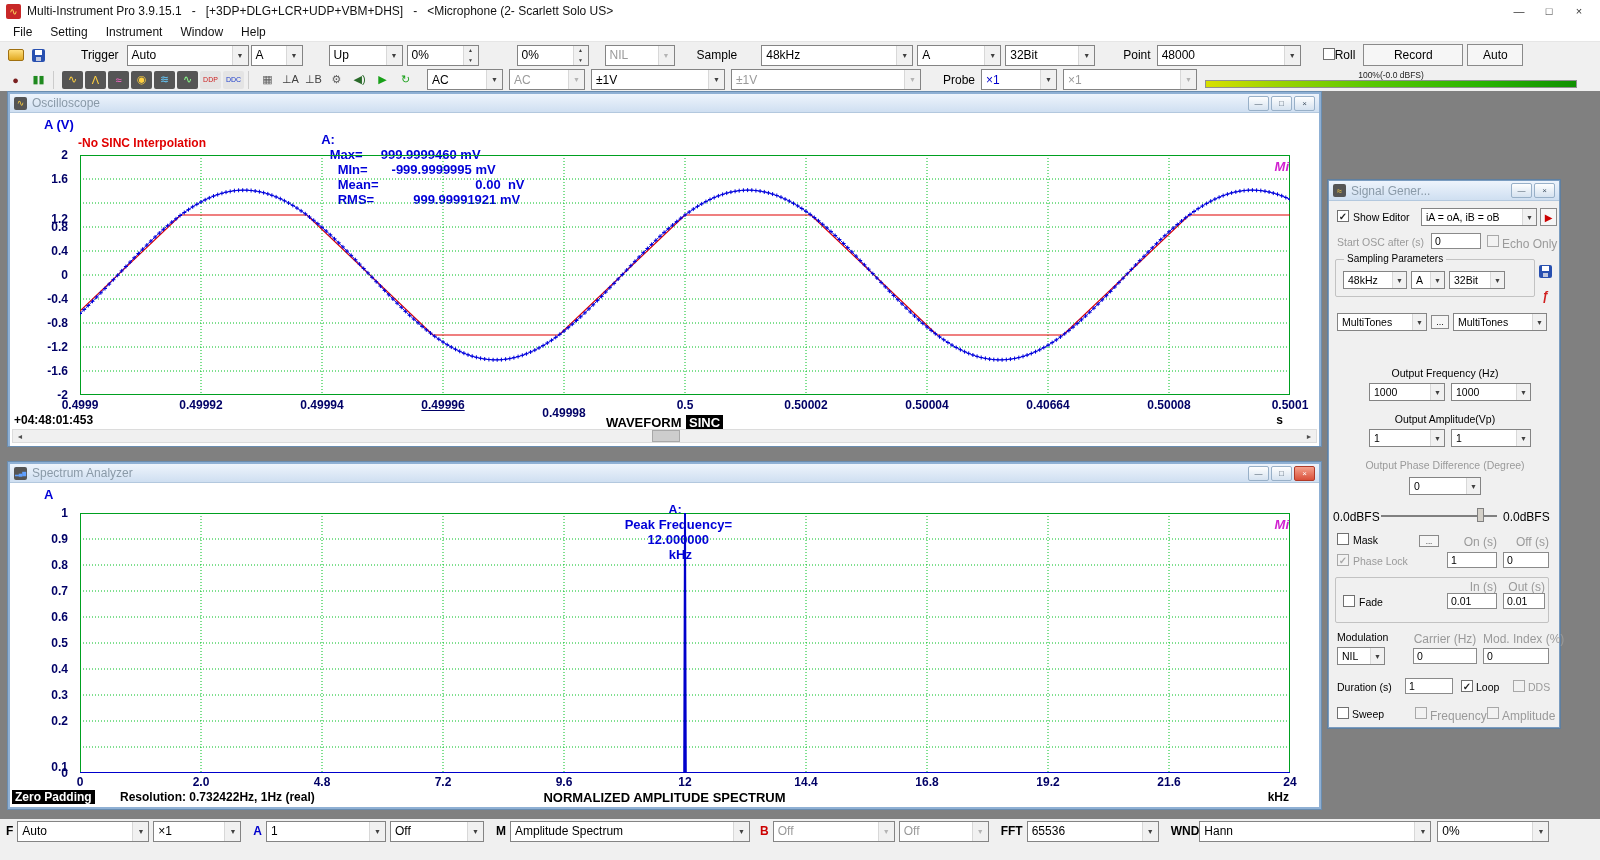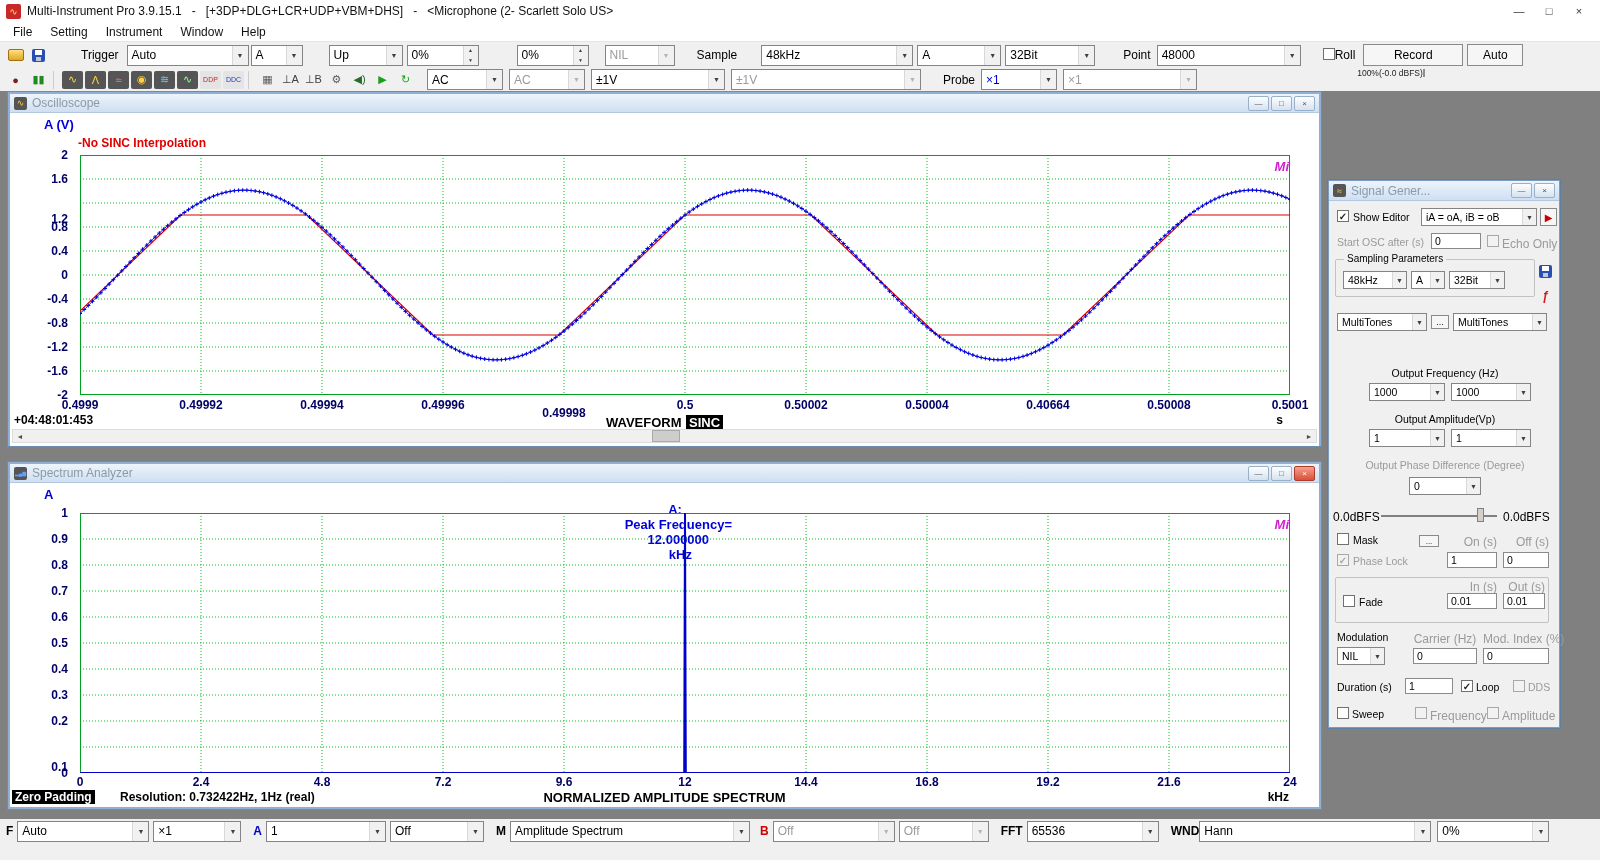--- a/index.html
+++ b/index.html
@@ -29,21 +29,21 @@
 .btn{display:inline-flex;align-items:center;justify-content:center;height:22px;background:#f6f6f6;border:1px solid #8a8a8a;font-size:12px;flex:none}
 .cbx{width:12px;height:12px;border:1px solid #707070;background:#fff;display:inline-flex;align-items:center;justify-content:center;font-size:10px;font-weight:bold;color:#222;flex:none}
 .cbx.chk::before{content:"✓"}
 .cbx.dis{border-color:#a8a8a8;color:#a8a8a8;background:#f2f2f2}
 .tico{width:21px;height:18px;display:inline-flex;align-items:center;justify-content:center;font-size:11px;margin:0 1px;border-radius:2px;flex:none}
 .tsep{width:5px;height:18px;border-left:1px solid #cccccc;margin:0 3px;flex:none}
 .icofolder{width:16px;height:12px;background:linear-gradient(#ffe080,#e0a820);border:1px solid #a07010;border-radius:2px;margin:0 4px;flex:none}
 .icofloppy{width:13px;height:13px;background:#2850b0;border-radius:2px;position:relative;margin:0 4px;flex:none}
 .icofloppy::before{content:"";position:absolute;left:3px;top:1px;right:3px;height:5px;background:#fff}
 .icofloppy::after{content:"";position:absolute;left:4px;bottom:1px;width:5px;height:4px;background:#c0c8e0}
-.meter{width:372px;height:21px;margin-left:8px;display:flex;flex-direction:row;justify-content:center;flex:none}
+.meter{width:372px;height:21px;margin-left:8px;display:flex;flex-direction:column;justify-content:center;flex:none}
 .mtext{font-size:8.5px;line-height:9px;color:#222;text-align:center}
 .mbar{height:8px;border:1px solid #909090;background:linear-gradient(90deg,#d8e000 0,#a0d400 18%,#58c800 45%,#28b400 75%,#0f9000 100%)}
 .win{position:absolute;background:#fff;border:2px solid #8fb0d4;box-shadow:0 0 0 1px #6a8db0;z-index:10}
 .wtitle{height:19px;background:linear-gradient(#eef4fc,#cfdff1);display:flex;align-items:center;padding:0 4px;gap:5px;border-bottom:1px solid #b3c8de}
 .wname{font-size:12px;color:#8a9aa8}
 .wico{width:13px;height:13px;font-size:9px;display:flex;align-items:center;justify-content:center;border-radius:2px;flex:none}
 .wbt{width:21px;height:15px;margin-left:2px;border:1px solid #98b0c8;border-radius:2px;background:linear-gradient(#fefefe,#d5e2f0);display:flex;align-items:center;justify-content:center;font-size:8px;color:#456}
 .wbt.redc{background:linear-gradient(#f5a18c,#d9503a);border-color:#b03a28;color:#fff}
 .wbody{position:relative;background:#fff;overflow:hidden}
 .bluehdr{font-size:13px;font-weight:bold;color:#0000d8;white-space:pre}
@@ -212,20 +212,27 @@
     <span class="wico" style="background:#555;color:#ffd040">∿</span>
     <span class="wname">Oscilloscope</span>
     <span style="margin-left:auto;display:flex">
       <span class="wbt g-min">—</span>
       <span class="wbt g-max">□</span>
       <span class="wbt g-cls">×</span>
     </span>
   </div>
   <div class="wbody" style="height:333px">
     <div class="bluehdr" style="position:absolute;left:34px;top:4px">A (V)</div>
+    <div class="bluehdr" style="position:absolute;left:290px;top:4px">
+      <span>A:</span>
+      <span style="margin-left:8px">Max=</span><span class="svv" style="width:118px">999.9999460 mV</span>
+      <span style="margin-left:16px">MIn=</span><span class="svv" style="width:128px">-999.9999995 mV</span>
+      <span style="margin-left:16px">Mean=</span><span class="svv" style="width:146px">0.00  nV</span>
+      <span style="margin-left:16px">RMS=</span><span class="svv" style="width:146px">999.99991921 mV</span>
+    </div>
     <div class="redann" style="position:absolute;left:68px;top:23px">-No SINC Interpolation</div>
     <div id="osc-ylab" style="position:absolute;left:2px;top:42px;width:62px;height:240px">
         <span class="ticklbl" style="right: 6px; top: -7px;">2</span>
         <span class="ticklbl" style="right: 6px; top: 17px;">1.6</span>
         <span class="ticklbl" style="right: 6px; top: 41px; margin-top: 16px;">1.2</span>
         <span class="ticklbl" style="right: 6px; top: 65px;">0.8</span>
         <span class="ticklbl" style="right: 6px; top: 89px;">0.4</span>
         <span class="ticklbl" style="right: 6px; top: 113px;">0</span>
         <span class="ticklbl" style="right: 6px; top: 137px;">-0.4</span>
         <span class="ticklbl" style="right: 6px; top: 161px;">-0.8</span>
@@ -260,21 +267,21 @@
         </defs>
         <polyline points="-25.2,180.0 100.8,60.0 226.9,60.0 352.9,180.0 479.0,180.0 605.0,60.0 731.0,60.0 857.1,180.0 983.1,180.0 1109.2,60.0 1235.2,60.0" fill="none" stroke="#e00000" stroke-width="1.2" clip-path="url(#oclip)"></polyline>
         <polyline points="0.0,158.5 2.0,156.6 4.0,154.7 6.0,152.7 8.1,150.7 10.1,148.7 12.1,146.7 14.1,144.7 16.1,142.7 18.1,140.6 20.2,138.5 22.2,136.4 24.2,134.3 26.2,132.2 28.2,130.1 30.2,128.0 32.3,125.9 34.3,123.7 36.3,121.6 38.3,119.5 40.3,117.3 42.3,115.2 44.4,113.1 46.4,111.0 48.4,108.8 50.4,106.7 52.4,104.6 54.4,102.5 56.5,100.5 58.5,98.4 60.5,96.3 62.5,94.3 64.5,92.3 66.5,90.3 68.6,88.3 70.6,86.3 72.6,84.4 74.6,82.4 76.6,80.5 78.6,78.7 80.7,76.8 82.7,75.0 84.7,73.2 86.7,71.4 88.7,69.7 90.7,68.0 92.8,66.3 94.8,64.7 96.8,63.1 98.8,61.5 100.8,60.0 102.8,58.5 104.9,57.1 106.9,55.7 108.9,54.3 110.9,53.0 112.9,51.7 114.9,50.4 117.0,49.2 119.0,48.1 121.0,47.0 123.0,45.9 125.0,44.9 127.0,43.9 129.1,43.0 131.1,42.1 133.1,41.3 135.1,40.5 137.1,39.8 139.1,39.1 141.2,38.5 143.2,37.9 145.2,37.4 147.2,37.0 149.2,36.6 151.3,36.2 153.3,35.9 155.3,35.6 157.3,35.4 159.3,35.3 161.3,35.2 163.4,35.1 165.4,35.2 167.4,35.2 169.4,35.4 171.4,35.5 173.4,35.8 175.5,36.0 177.5,36.4 179.5,36.8 181.5,37.2 183.5,37.7 185.5,38.2 187.6,38.8 189.6,39.5 191.6,40.2 193.6,40.9 195.6,41.7 197.6,42.6 199.7,43.5 201.7,44.4 203.7,45.4 205.7,46.4 207.7,47.5 209.7,48.6 211.8,49.8 213.8,51.0 215.8,52.3 217.8,53.6 219.8,55.0 221.8,56.3 223.9,57.8 225.9,59.2 227.9,60.8 229.9,62.3 231.9,63.9 233.9,65.5 236.0,67.2 238.0,68.8 240.0,70.6 242.0,72.3 244.0,74.1 246.0,75.9 248.1,77.7 250.1,79.6 252.1,81.5 254.1,83.4 256.1,85.3 258.1,87.3 260.2,89.3 262.2,91.3 264.2,93.3 266.2,95.3 268.2,97.3 270.2,99.4 272.3,101.5 274.3,103.6 276.3,105.7 278.3,107.8 280.3,109.9 282.3,112.0 284.4,114.1 286.4,116.3 288.4,118.4 290.4,120.5 292.4,122.7 294.4,124.8 296.5,126.9 298.5,129.0 300.5,131.2 302.5,133.3 304.5,135.4 306.5,137.5 308.5,139.5 310.6,141.6 312.6,143.7 314.6,145.7 316.6,147.7 318.6,149.7 320.6,151.7 322.7,153.7 324.7,155.6 326.7,157.6 328.7,159.5 330.7,161.3 332.7,163.2 334.8,165.0 336.8,166.8 338.8,168.6 340.8,170.3 342.8,172.0 344.8,173.7 346.9,175.3 348.9,176.9 350.9,178.5 352.9,180.0 354.9,181.5 356.9,182.9 359.0,184.3 361.0,185.7 363.0,187.0 365.0,188.3 367.0,189.6 369.0,190.8 371.1,191.9 373.1,193.0 375.1,194.1 377.1,195.1 379.1,196.1 381.1,197.0 383.2,197.9 385.2,198.7 387.2,199.5 389.2,200.2 391.2,200.9 393.2,201.5 395.3,202.1 397.3,202.6 399.3,203.0 401.3,203.4 403.3,203.8 405.3,204.1 407.4,204.4 409.4,204.6 411.4,204.7 413.4,204.8 415.4,204.9 417.4,204.8 419.5,204.8 421.5,204.6 423.5,204.5 425.5,204.2 427.5,204.0 429.5,203.6 431.6,203.2 433.6,202.8 435.6,202.3 437.6,201.8 439.6,201.2 441.6,200.5 443.7,199.8 445.7,199.1 447.7,198.3 449.7,197.4 451.7,196.5 453.8,195.6 455.8,194.6 457.8,193.6 459.8,192.5 461.8,191.4 463.8,190.2 465.9,189.0 467.9,187.7 469.9,186.4 471.9,185.0 473.9,183.7 475.9,182.2 478.0,180.8 480.0,179.2 482.0,177.7 484.0,176.1 486.0,174.5 488.0,172.8 490.1,171.2 492.1,169.4 494.1,167.7 496.1,165.9 498.1,164.1 500.1,162.3 502.2,160.4 504.2,158.5 506.2,156.6 508.2,154.7 510.2,152.7 512.2,150.7 514.3,148.7 516.3,146.7 518.3,144.7 520.3,142.7 522.3,140.6 524.3,138.5 526.4,136.4 528.4,134.3 530.4,132.2 532.4,130.1 534.4,128.0 536.4,125.9 538.5,123.7 540.5,121.6 542.5,119.5 544.5,117.3 546.5,115.2 548.5,113.1 550.6,111.0 552.6,108.8 554.6,106.7 556.6,104.6 558.6,102.5 560.6,100.5 562.7,98.4 564.7,96.3 566.7,94.3 568.7,92.3 570.7,90.3 572.7,88.3 574.8,86.3 576.8,84.4 578.8,82.4 580.8,80.5 582.8,78.7 584.8,76.8 586.9,75.0 588.9,73.2 590.9,71.4 592.9,69.7 594.9,68.0 596.9,66.3 599.0,64.7 601.0,63.1 603.0,61.5 605.0,60.0 607.0,58.5 609.0,57.1 611.1,55.7 613.1,54.3 615.1,53.0 617.1,51.7 619.1,50.4 621.1,49.2 623.1,48.1 625.2,47.0 627.2,45.9 629.2,44.9 631.2,43.9 633.2,43.0 635.3,42.1 637.3,41.3 639.3,40.5 641.3,39.8 643.3,39.1 645.3,38.5 647.3,37.9 649.4,37.4 651.4,37.0 653.4,36.6 655.4,36.2 657.4,35.9 659.5,35.6 661.5,35.4 663.5,35.3 665.5,35.2 667.5,35.1 669.5,35.2 671.5,35.2 673.6,35.4 675.6,35.5 677.6,35.8 679.6,36.0 681.6,36.4 683.7,36.8 685.7,37.2 687.7,37.7 689.7,38.2 691.7,38.8 693.7,39.5 695.7,40.2 697.8,40.9 699.8,41.7 701.8,42.6 703.8,43.5 705.8,44.4 707.9,45.4 709.9,46.4 711.9,47.5 713.9,48.6 715.9,49.8 717.9,51.0 719.9,52.3 722.0,53.6 724.0,55.0 726.0,56.3 728.0,57.8 730.0,59.2 732.1,60.8 734.1,62.3 736.1,63.9 738.1,65.5 740.1,67.2 742.1,68.8 744.1,70.6 746.2,72.3 748.2,74.1 750.2,75.9 752.2,77.7 754.2,79.6 756.2,81.5 758.3,83.4 760.3,85.3 762.3,87.3 764.3,89.3 766.3,91.3 768.4,93.3 770.4,95.3 772.4,97.3 774.4,99.4 776.4,101.5 778.4,103.6 780.4,105.7 782.5,107.8 784.5,109.9 786.5,112.0 788.5,114.1 790.5,116.3 792.6,118.4 794.6,120.5 796.6,122.7 798.6,124.8 800.6,126.9 802.6,129.0 804.6,131.2 806.7,133.3 808.7,135.4 810.7,137.5 812.7,139.5 814.7,141.6 816.8,143.7 818.8,145.7 820.8,147.7 822.8,149.7 824.8,151.7 826.8,153.7 828.8,155.6 830.9,157.6 832.9,159.5 834.9,161.3 836.9,163.2 838.9,165.0 841.0,166.8 843.0,168.6 845.0,170.3 847.0,172.0 849.0,173.7 851.0,175.3 853.0,176.9 855.1,178.5 857.1,180.0 859.1,181.5 861.1,182.9 863.1,184.3 865.2,185.7 867.2,187.0 869.2,188.3 871.2,189.6 873.2,190.8 875.2,191.9 877.2,193.0 879.3,194.1 881.3,195.1 883.3,196.1 885.3,197.0 887.3,197.9 889.4,198.7 891.4,199.5 893.4,200.2 895.4,200.9 897.4,201.5 899.4,202.1 901.4,202.6 903.5,203.0 905.5,203.4 907.5,203.8 909.5,204.1 911.5,204.4 913.6,204.6 915.6,204.7 917.6,204.8 919.6,204.9 921.6,204.8 923.6,204.8 925.6,204.6 927.7,204.5 929.7,204.2 931.7,204.0 933.7,203.6 935.7,203.2 937.8,202.8 939.8,202.3 941.8,201.8 943.8,201.2 945.8,200.5 947.8,199.8 949.8,199.1 951.9,198.3 953.9,197.4 955.9,196.5 957.9,195.6 959.9,194.6 962.0,193.6 964.0,192.5 966.0,191.4 968.0,190.2 970.0,189.0 972.0,187.7 974.0,186.4 976.1,185.0 978.1,183.7 980.1,182.2 982.1,180.8 984.1,179.2 986.2,177.7 988.2,176.1 990.2,174.5 992.2,172.8 994.2,171.2 996.2,169.4 998.2,167.7 1000.3,165.9 1002.3,164.1 1004.3,162.3 1006.3,160.4 1008.3,158.5 1010.4,156.6 1012.4,154.7 1014.4,152.7 1016.4,150.7 1018.4,148.7 1020.4,146.7 1022.4,144.7 1024.5,142.7 1026.5,140.6 1028.5,138.5 1030.5,136.4 1032.5,134.3 1034.6,132.2 1036.6,130.1 1038.6,128.0 1040.6,125.9 1042.6,123.7 1044.6,121.6 1046.6,119.5 1048.7,117.3 1050.7,115.2 1052.7,113.1 1054.7,111.0 1056.7,108.8 1058.8,106.7 1060.8,104.6 1062.8,102.5 1064.8,100.5 1066.8,98.4 1068.8,96.3 1070.9,94.3 1072.9,92.3 1074.9,90.3 1076.9,88.3 1078.9,86.3 1080.9,84.4 1082.9,82.4 1085.0,80.5 1087.0,78.7 1089.0,76.8 1091.0,75.0 1093.0,73.2 1095.1,71.4 1097.1,69.7 1099.1,68.0 1101.1,66.3 1103.1,64.7 1105.1,63.1 1107.1,61.5 1109.2,60.0 1111.2,58.5 1113.2,57.1 1115.2,55.7 1117.2,54.3 1119.3,53.0 1121.3,51.7 1123.3,50.4 1125.3,49.2 1127.3,48.1 1129.3,47.0 1131.3,45.9 1133.4,44.9 1135.4,43.9 1137.4,43.0 1139.4,42.1 1141.4,41.3 1143.5,40.5 1145.5,39.8 1147.5,39.1 1149.5,38.5 1151.5,37.9 1153.5,37.4 1155.5,37.0 1157.6,36.6 1159.6,36.2 1161.6,35.9 1163.6,35.6 1165.6,35.4 1167.7,35.3 1169.7,35.2 1171.7,35.1 1173.7,35.2 1175.7,35.2 1177.7,35.4 1179.7,35.5 1181.8,35.8 1183.8,36.0 1185.8,36.4 1187.8,36.8 1189.8,37.2 1191.9,37.7 1193.9,38.2 1195.9,38.8 1197.9,39.5 1199.9,40.2 1201.9,40.9 1203.9,41.7 1206.0,42.6 1208.0,43.5 1210.0,44.4" fill="none" stroke="#0000dd" stroke-width="1"></polyline>
         <path d="M-2.0 158.5L2.0 158.5M0.0 156.5L0.0 160.5M2.2 154.5L6.2 154.5M4.2 152.5L4.2 156.5M6.3 150.5L10.3 150.5M8.3 148.5L8.3 152.5M10.5 146.3L14.5 146.3M12.5 144.3L12.5 148.3M14.7 142.1L18.7 142.1M16.7 140.1L16.7 144.1M18.9 137.8L22.9 137.8M20.9 135.8L20.9 139.8M23.0 133.5L27.0 133.5M25.0 131.5L25.0 135.5M27.2 129.1L31.2 129.1M29.2 127.1L29.2 131.1M31.4 124.7L35.4 124.7M33.4 122.7L33.4 126.7M35.6 120.3L39.6 120.3M37.6 118.3L37.6 122.3M39.7 115.9L43.7 115.9M41.7 113.9L41.7 117.9M43.9 111.5L47.9 111.5M45.9 109.5L45.9 113.5M48.1 107.1L52.1 107.1M50.1 105.1L50.1 109.1M52.2 102.8L56.2 102.8M54.2 100.8L54.2 104.8M56.4 98.5L60.4 98.5M58.4 96.5L58.4 100.5M60.6 94.2L64.6 94.2M62.6 92.2L62.6 96.2M64.8 90.1L68.8 90.1M66.8 88.1L66.8 92.1M68.9 86.0L72.9 86.0M70.9 84.0L70.9 88.0M73.1 82.0L77.1 82.0M75.1 80.0L75.1 84.0M77.3 78.1L81.3 78.1M79.3 76.1L79.3 80.1M81.4 74.3L85.4 74.3M83.4 72.3L83.4 76.3M85.6 70.7L89.6 70.7M87.6 68.7L87.6 72.7M89.8 67.1L93.8 67.1M91.8 65.1L91.8 69.1M94.0 63.8L98.0 63.8M96.0 61.8L96.0 65.8M98.1 60.5L102.1 60.5M100.1 58.5L100.1 62.5M102.3 57.5L106.3 57.5M104.3 55.5L104.3 59.5M106.5 54.6L110.5 54.6M108.5 52.6L108.5 56.6M110.7 51.8L114.7 51.8M112.7 49.8L112.7 53.8M114.8 49.3L118.8 49.3M116.8 47.3L116.8 51.3M119.0 47.0L123.0 47.0M121.0 45.0L121.0 49.0M123.2 44.8L127.2 44.8M125.2 42.8L125.2 46.8M127.3 42.9L131.3 42.9M129.3 40.9L129.3 44.9M131.5 41.1L135.5 41.1M133.5 39.1L133.5 43.1M135.7 39.6L139.7 39.6M137.7 37.6L137.7 41.6M139.9 38.3L143.9 38.3M141.9 36.3L141.9 40.3M144.0 37.2L148.0 37.2M146.0 35.2L146.0 39.2M148.2 36.4L152.2 36.4M150.2 34.4L150.2 38.4M152.4 35.7L156.4 35.7M154.4 33.7L154.4 37.7M156.6 35.3L160.6 35.3M158.6 33.3L158.6 37.3M160.7 35.2L164.7 35.2M162.7 33.2L162.7 37.2M164.9 35.2L168.9 35.2M166.9 33.2L166.9 37.2M169.1 35.5L173.1 35.5M171.1 33.5L171.1 37.5M173.2 36.0L177.2 36.0M175.2 34.0L175.2 38.0M177.4 36.7L181.4 36.7M179.4 34.7L179.4 38.7M181.6 37.7L185.6 37.7M183.6 35.7L183.6 39.7M185.8 38.9L189.8 38.9M187.8 36.9L187.8 40.9M189.9 40.3L193.9 40.3M191.9 38.3L191.9 42.3M194.1 41.9L198.1 41.9M196.1 39.9L196.1 43.9M198.3 43.7L202.3 43.7M200.3 41.7L200.3 45.7M202.4 45.8L206.4 45.8M204.4 43.8L204.4 47.8M206.6 48.0L210.6 48.0M208.6 46.0L208.6 50.0M210.8 50.4L214.8 50.4M212.8 48.4L212.8 52.4M215.0 53.1L219.0 53.1M217.0 51.1L217.0 55.1M219.1 55.9L223.1 55.9M221.1 53.9L221.1 57.9M223.3 58.8L227.3 58.8M225.3 56.8L225.3 60.8M227.5 62.0L231.5 62.0M229.5 60.0L229.5 64.0M231.7 65.3L235.7 65.3M233.7 63.3L233.7 67.3M235.8 68.7L239.8 68.7M237.8 66.7L237.8 70.7M240.0 72.3L244.0 72.3M242.0 70.3L242.0 74.3M244.2 76.0L248.2 76.0M246.2 74.0L246.2 78.0M248.3 79.8L252.3 79.8M250.3 77.8L250.3 81.8M252.5 83.8L256.5 83.8M254.5 81.8L254.5 85.8M256.7 87.8L260.7 87.8M258.7 85.8L258.7 89.8M260.9 91.9L264.9 91.9M262.9 89.9L262.9 93.9M265.0 96.1L269.0 96.1M267.0 94.1L267.0 98.1M269.2 100.4L273.2 100.4M271.2 98.4L271.2 102.4M273.4 104.7L277.4 104.7M275.4 102.7L275.4 106.7M277.6 109.1L281.6 109.1M279.6 107.1L279.6 111.1M281.7 113.5L285.7 113.5M283.7 111.5L283.7 115.5M285.9 117.9L289.9 117.9M287.9 115.9L287.9 119.9M290.1 122.3L294.1 122.3M292.1 120.3L292.1 124.3M294.2 126.7L298.2 126.7M296.2 124.7L296.2 128.7M298.4 131.1L302.4 131.1M300.4 129.1L300.4 133.1M302.6 135.4L306.6 135.4M304.6 133.4L304.6 137.4M306.8 139.8L310.8 139.8M308.8 137.8L308.8 141.8M310.9 144.0L314.9 144.0M312.9 142.0L312.9 146.0M315.1 148.2L319.1 148.2M317.1 146.2L317.1 150.2M319.3 152.3L323.3 152.3M321.3 150.3L321.3 154.3M323.4 156.4L327.4 156.4M325.4 154.4L325.4 158.4M327.6 160.3L331.6 160.3M329.6 158.3L329.6 162.3M331.8 164.1L335.8 164.1M333.8 162.1L333.8 166.1M336.0 167.8L340.0 167.8M338.0 165.8L338.0 169.8M340.1 171.4L344.1 171.4M342.1 169.4L342.1 173.4M344.3 174.9L348.3 174.9M346.3 172.9L346.3 176.9M348.5 178.1L352.5 178.1M350.5 176.1L350.5 180.1M352.7 181.3L356.7 181.3M354.7 179.3L354.7 183.3M356.8 184.2L360.8 184.2M358.8 182.2L358.8 186.2M361.0 187.0L365.0 187.0M363.0 185.0L363.0 189.0M365.2 189.7L369.2 189.7M367.2 187.7L367.2 191.7M369.3 192.1L373.3 192.1M371.3 190.1L371.3 194.1M373.5 194.3L377.5 194.3M375.5 192.3L375.5 196.3M377.7 196.3L381.7 196.3M379.7 194.3L379.7 198.3M381.9 198.2L385.9 198.2M383.9 196.2L383.9 200.2M386.0 199.8L390.0 199.8M388.0 197.8L388.0 201.8M390.2 201.2L394.2 201.2M392.2 199.2L392.2 203.2M394.4 202.3L398.4 202.3M396.4 200.3L396.4 204.3M398.6 203.3L402.6 203.3M400.6 201.3L400.6 205.3M402.7 204.0L406.7 204.0M404.7 202.0L404.7 206.0M406.9 204.5L410.9 204.5M408.9 202.5L408.9 206.5M411.1 204.8L415.1 204.8M413.1 202.8L413.1 206.8M415.2 204.8L419.2 204.8M417.2 202.8L417.2 206.8M419.4 204.7L423.4 204.7M421.4 202.7L421.4 206.7M423.6 204.2L427.6 204.2M425.6 202.2L425.6 206.2M427.8 203.6L431.8 203.6M429.8 201.6L429.8 205.6M431.9 202.7L435.9 202.7M433.9 200.7L433.9 204.7M436.1 201.6L440.1 201.6M438.1 199.6L438.1 203.6M440.3 200.3L444.3 200.3M442.3 198.3L442.3 202.3M444.4 198.8L448.4 198.8M446.4 196.8L446.4 200.8M448.6 197.0L452.6 197.0M450.6 195.0L450.6 199.0M452.8 195.1L456.8 195.1M454.8 193.1L454.8 197.1M457.0 192.9L461.0 192.9M459.0 190.9L459.0 194.9M461.1 190.6L465.1 190.6M463.1 188.6L463.1 192.6M465.3 188.0L469.3 188.0M467.3 186.0L467.3 190.0M469.5 185.3L473.5 185.3M471.5 183.3L471.5 187.3M473.7 182.4L477.7 182.4M475.7 180.4L475.7 184.4M477.8 179.3L481.8 179.3M479.8 177.3L479.8 181.3M482.0 176.1L486.0 176.1M484.0 174.1L484.0 178.1M486.2 172.7L490.2 172.7M488.2 170.7L488.2 174.7M490.3 169.2L494.3 169.2M492.3 167.2L492.3 171.2M494.5 165.5L498.5 165.5M496.5 163.5L496.5 167.5M498.7 161.8L502.7 161.8M500.7 159.8L500.7 163.8M502.9 157.9L506.9 157.9M504.9 155.9L504.9 159.9M507.0 153.9L511.0 153.9M509.0 151.9L509.0 155.9M511.2 149.8L515.2 149.8M513.2 147.8L513.2 151.8M515.4 145.6L519.4 145.6M517.4 143.6L517.4 147.6M519.6 141.4L523.6 141.4M521.6 139.4L521.6 143.4M523.7 137.1L527.7 137.1M525.7 135.1L525.7 139.1M527.9 132.7L531.9 132.7M529.9 130.7L529.9 134.7M532.1 128.4L536.1 128.4M534.1 126.4L534.1 130.4M536.2 124.0L540.2 124.0M538.2 122.0L538.2 126.0M540.4 119.5L544.4 119.5M542.4 117.5L542.4 121.5M544.6 115.1L548.6 115.1M546.6 113.1L546.6 117.1M548.8 110.7L552.8 110.7M550.8 108.7L550.8 112.7M552.9 106.4L556.9 106.4M554.9 104.4L554.9 108.4M557.1 102.0L561.1 102.0M559.1 100.0L559.1 104.0M561.3 97.7L565.3 97.7M563.3 95.7L563.3 99.7M565.4 93.5L569.4 93.5M567.4 91.5L567.4 95.5M569.6 89.4L573.6 89.4M571.6 87.4L571.6 91.4M573.8 85.3L577.8 85.3M575.8 83.3L575.8 87.3M578.0 81.3L582.0 81.3M580.0 79.3L580.0 83.3M582.1 77.4L586.1 77.4M584.1 75.4L584.1 79.4M586.3 73.7L590.3 73.7M588.3 71.7L588.3 75.7M590.5 70.1L594.5 70.1M592.5 68.1L592.5 72.1M594.7 66.6L598.7 66.6M596.7 64.6L596.7 68.6M598.8 63.2L602.8 63.2M600.8 61.2L600.8 65.2M603.0 60.0L607.0 60.0M605.0 58.0L605.0 62.0M607.2 57.0L611.2 57.0M609.2 55.0L609.2 59.0M611.3 54.1L615.3 54.1M613.3 52.1L613.3 56.1M615.5 51.4L619.5 51.4M617.5 49.4L617.5 53.4M619.7 48.9L623.7 48.9M621.7 46.9L621.7 50.9M623.9 46.6L627.9 46.6M625.9 44.6L625.9 48.6M628.0 44.5L632.0 44.5M630.0 42.5L630.0 46.5M632.2 42.6L636.2 42.6M634.2 40.6L634.2 44.6M636.4 40.9L640.4 40.9M638.4 38.9L638.4 42.9M640.6 39.4L644.6 39.4M642.6 37.4L642.6 41.4M644.7 38.1L648.7 38.1M646.7 36.1L646.7 40.1M648.9 37.1L652.9 37.1M650.9 35.1L650.9 39.1M653.1 36.3L657.1 36.3M655.1 34.3L655.1 38.3M657.2 35.7L661.2 35.7M659.2 33.7L659.2 37.7M661.4 35.3L665.4 35.3M663.4 33.3L663.4 37.3M665.6 35.1L669.6 35.1M667.6 33.1L667.6 37.1M669.8 35.2L673.8 35.2M671.8 33.2L671.8 37.2M673.9 35.6L677.9 35.6M675.9 33.6L675.9 37.6M678.1 36.1L682.1 36.1M680.1 34.1L680.1 38.1M682.3 36.9L686.3 36.9M684.3 34.9L684.3 38.9M686.4 37.9L690.4 37.9M688.4 35.9L688.4 39.9M690.6 39.1L694.6 39.1M692.6 37.1L692.6 41.1M694.8 40.5L698.8 40.5M696.8 38.5L696.8 42.5M699.0 42.2L703.0 42.2M701.0 40.2L701.0 44.2M703.1 44.1L707.1 44.1M705.1 42.1L705.1 46.1M707.3 46.1L711.3 46.1M709.3 44.1L709.3 48.1M711.5 48.4L715.5 48.4M713.5 46.4L713.5 50.4M715.7 50.9L719.7 50.9M717.7 48.9L717.7 52.9M719.8 53.5L723.8 53.5M721.8 51.5L721.8 55.5M724.0 56.3L728.0 56.3M726.0 54.3L726.0 58.3M728.2 59.4L732.2 59.4M730.2 57.4L730.2 61.4M732.3 62.5L736.3 62.5M734.3 60.5L734.3 64.5M736.5 65.8L740.5 65.8M738.5 63.8L738.5 67.8M740.7 69.3L744.7 69.3M742.7 67.3L742.7 71.3M744.9 72.9L748.9 72.9M746.9 70.9L746.9 74.9M749.0 76.6L753.0 76.6M751.0 74.6L751.0 78.6M753.2 80.5L757.2 80.5M755.2 78.5L755.2 82.5M757.4 84.5L761.4 84.5M759.4 82.5L759.4 86.5M761.6 88.5L765.6 88.5M763.6 86.5L763.6 90.5M765.7 92.6L769.7 92.6M767.7 90.6L767.7 94.6M769.9 96.9L773.9 96.9M771.9 94.9L771.9 98.9M774.1 101.1L778.1 101.1M776.1 99.1L776.1 103.1M778.2 105.5L782.2 105.5M780.2 103.5L780.2 107.5M782.4 109.8L786.4 109.8M784.4 107.8L784.4 111.8M786.6 114.2L790.6 114.2M788.6 112.2L788.6 116.2M790.8 118.6L794.8 118.6M792.8 116.6L792.8 120.6M794.9 123.0L798.9 123.0M796.9 121.0L796.9 125.0M799.1 127.4L803.1 127.4M801.1 125.4L801.1 129.4M803.3 131.8L807.3 131.8M805.3 129.8L805.3 133.8M807.4 136.2L811.4 136.2M809.4 134.2L809.4 138.2M811.6 140.5L815.6 140.5M813.6 138.5L813.6 142.5M815.8 144.7L819.8 144.7M817.8 142.7L817.8 146.7M820.0 148.9L824.0 148.9M822.0 146.9L822.0 150.9M824.1 153.0L828.1 153.0M826.1 151.0L826.1 155.0M828.3 157.0L832.3 157.0M830.3 155.0L830.3 159.0M832.5 161.0L836.5 161.0M834.5 159.0L834.5 163.0M836.7 164.8L840.7 164.8M838.7 162.8L838.7 166.8M840.8 168.4L844.8 168.4M842.8 166.4L842.8 170.4M845.0 172.0L849.0 172.0M847.0 170.0L847.0 174.0M849.2 175.4L853.2 175.4M851.2 173.4L851.2 177.4M853.3 178.7L857.3 178.7M855.3 176.7L855.3 180.7M857.5 181.8L861.5 181.8M859.5 179.8L859.5 183.8M861.7 184.7L865.7 184.7M863.7 182.7L863.7 186.7M865.9 187.5L869.9 187.5M867.9 185.5L867.9 189.5M870.0 190.1L874.0 190.1M872.0 188.1L872.0 192.1M874.2 192.5L878.2 192.5M876.2 190.5L876.2 194.5M878.4 194.7L882.4 194.7M880.4 192.7L880.4 196.7M882.6 196.7L886.6 196.7M884.6 194.7L884.6 198.7M886.7 198.4L890.7 198.4M888.7 196.4L888.7 200.4M890.9 200.0L894.9 200.0M892.9 198.0L892.9 202.0M895.1 201.4L899.1 201.4M897.1 199.4L897.1 203.4M899.2 202.5L903.2 202.5M901.2 200.5L901.2 204.5M903.4 203.4L907.4 203.4M905.4 201.4L905.4 205.4M907.6 204.1L911.6 204.1M909.6 202.1L909.6 206.1M911.8 204.6L915.8 204.6M913.8 202.6L913.8 206.6M915.9 204.8L919.9 204.8M917.9 202.8L917.9 206.8M920.1 204.8L924.1 204.8M922.1 202.8L922.1 206.8M924.3 204.6L928.3 204.6M926.3 202.6L926.3 206.6M928.4 204.1L932.4 204.1M930.4 202.1L930.4 206.1M932.6 203.5L936.6 203.5M934.6 201.5L934.6 205.5M936.8 202.6L940.8 202.6M938.8 200.6L938.8 204.6M941.0 201.4L945.0 201.4M943.0 199.4L943.0 203.4M945.1 200.1L949.1 200.1M947.1 198.1L947.1 202.1M949.3 198.5L953.3 198.5M951.3 196.5L951.3 200.5M953.5 196.7L957.5 196.7M955.5 194.7L955.5 198.7M957.7 194.8L961.7 194.8M959.7 192.8L959.7 196.8M961.8 192.6L965.8 192.6M963.8 190.6L963.8 194.6M966.0 190.2L970.0 190.2M968.0 188.2L968.0 192.2M970.2 187.6L974.2 187.6M972.2 185.6L972.2 189.6M974.3 184.9L978.3 184.9M976.3 182.9L976.3 186.9M978.5 181.9L982.5 181.9M980.5 179.9L980.5 183.9M982.7 178.8L986.7 178.8M984.7 176.8L984.7 180.8M986.9 175.6L990.9 175.6M988.9 173.6L988.9 177.6M991.0 172.2L995.0 172.2M993.0 170.2L993.0 174.2M995.2 168.6L999.2 168.6M997.2 166.6L997.2 170.6M999.4 164.9L1003.4 164.9M1001.4 162.9L1001.4 166.9M1003.6 161.1L1007.6 161.1M1005.6 159.1L1005.6 163.1M1007.7 157.2L1011.7 157.2M1009.7 155.2L1009.7 159.2M1011.9 153.2L1015.9 153.2M1013.9 151.2L1013.9 155.2M1016.1 149.1L1020.1 149.1M1018.1 147.1L1018.1 151.1M1020.2 144.9L1024.2 144.9M1022.2 142.9L1022.2 146.9M1024.4 140.7L1028.4 140.7M1026.4 138.7L1026.4 142.7M1028.6 136.4L1032.6 136.4M1030.6 134.4L1030.6 138.4M1032.8 132.0L1036.8 132.0M1034.8 130.0L1034.8 134.0M1036.9 127.6L1040.9 127.6M1038.9 125.6L1038.9 129.6M1041.1 123.2L1045.1 123.2M1043.1 121.2L1043.1 125.2M1045.3 118.8L1049.3 118.8M1047.3 116.8L1047.3 120.8M1049.4 114.4L1053.4 114.4M1051.4 112.4L1051.4 116.4M1053.6 110.0L1057.6 110.0M1055.6 108.0L1055.6 112.0M1057.8 105.6L1061.8 105.6M1059.8 103.6L1059.8 107.6M1062.0 101.3L1066.0 101.3M1064.0 99.3L1064.0 103.3M1066.1 97.0L1070.1 97.0M1068.1 95.0L1068.1 99.0M1070.3 92.8L1074.3 92.8M1072.3 90.8L1072.3 94.8M1074.5 88.7L1078.5 88.7M1076.5 86.7L1076.5 90.7M1078.7 84.6L1082.7 84.6M1080.7 82.6L1080.7 86.6M1082.8 80.7L1086.8 80.7M1084.8 78.7L1084.8 82.7M1087.0 76.8L1091.0 76.8M1089.0 74.8L1089.0 78.8M1091.2 73.1L1095.2 73.1M1093.2 71.1L1093.2 75.1M1095.3 69.5L1099.3 69.5M1097.3 67.5L1097.3 71.5M1099.5 66.0L1103.5 66.0M1101.5 64.0L1101.5 68.0M1103.7 62.7L1107.7 62.7M1105.7 60.7L1105.7 64.7M1107.9 59.5L1111.9 59.5M1109.9 57.5L1109.9 61.5M1112.0 56.5L1116.0 56.5M1114.0 54.5L1114.0 58.5M1116.2 53.6L1120.2 53.6M1118.2 51.6L1118.2 55.6M1120.4 51.0L1124.4 51.0M1122.4 49.0L1122.4 53.0M1124.6 48.5L1128.6 48.5M1126.6 46.5L1126.6 50.5M1128.7 46.2L1132.7 46.2M1130.7 44.2L1130.7 48.2M1132.9 44.1L1136.9 44.1M1134.9 42.1L1134.9 46.1M1137.1 42.3L1141.1 42.3M1139.1 40.3L1139.1 44.3M1141.2 40.6L1145.2 40.6M1143.2 38.6L1143.2 42.6M1145.4 39.2L1149.4 39.2M1147.4 37.2L1147.4 41.2M1149.6 37.9L1153.6 37.9M1151.6 35.9L1151.6 39.9M1153.8 36.9L1157.8 36.9M1155.8 34.9L1155.8 38.9M1157.9 36.1L1161.9 36.1M1159.9 34.1L1159.9 38.1M1162.1 35.6L1166.1 35.6M1164.1 33.6L1164.1 37.6M1166.3 35.2L1170.3 35.2M1168.3 33.2L1168.3 37.2M1170.4 35.1L1174.4 35.1M1172.4 33.1L1172.4 37.1M1174.6 35.3L1178.6 35.3M1176.6 33.3L1176.6 37.3M1178.8 35.6L1182.8 35.6M1180.8 33.6L1180.8 37.6M1183.0 36.2L1187.0 36.2M1185.0 34.2L1185.0 38.2M1187.1 37.0L1191.1 37.0M1189.1 35.0L1189.1 39.0M1191.3 38.1L1195.3 38.1M1193.3 36.1L1193.3 40.1M1195.5 39.3L1199.5 39.3M1197.5 37.3L1197.5 41.3M1199.7 40.8L1203.7 40.8M1201.7 38.8L1201.7 42.8M1203.8 42.5L1207.8 42.5M1205.8 40.5L1205.8 44.5M1208.0 44.4L1212.0 44.4M1210.0 42.4L1210.0 46.4" stroke="#0000dd" stroke-width="1" fill="none" clip-path="url(#oclip)"></path>
       </svg>
     <div class="mi" style="right:30px;top:46px">Mi</div>
     <div id="osc-xlab" style="position:absolute;left:70px;top:285px;width:1210px;height:13px">
         <span class="ticklbl" style="left: 0px; top: 0px; transform: translateX(-50%);">0.4999</span>
         <span class="ticklbl" style="left: 121px; top: 0px; transform: translateX(-50%);">0.49992</span>
         <span class="ticklbl" style="left: 242px; top: 0px; transform: translateX(-50%);">0.49994</span>
-        <span class="ticklbl" style="left: 363px; top: 0px; transform: translateX(-50%);">0.49996</span>
+        <span class="ticklbl" style="left: 363px; top: 0px; transform: translateX(-50%); text-decoration: underline;">0.49996</span>
         <span class="ticklbl" style="left: 484px; top: 8px; transform: translateX(-50%);">0.49998</span>
         <span class="ticklbl" style="left: 605px; top: 0px; transform: translateX(-50%);">0.5</span>
         <span class="ticklbl" style="left: 726px; top: 0px; transform: translateX(-50%);">0.50002</span>
         <span class="ticklbl" style="left: 847px; top: 0px; transform: translateX(-50%);">0.50004</span>
         <span class="ticklbl" style="left: 968px; top: 0px; transform: translateX(-50%);">0.40664</span>
         <span class="ticklbl" style="left: 1089px; top: 0px; transform: translateX(-50%);">0.50008</span>
         <span class="ticklbl" style="left: 1210px; top: 0px; transform: translateX(-50%);">0.5001</span>
       </div>
     <div style="position:absolute;left:0;top:300px;width:100%;height:16px">
       <span class="ftxt" style="position:absolute;left:4px">+04:48:01:453</span>
@@ -343,21 +350,21 @@
         <line x1="0" y1="156.0" x2="1210" y2="156.0" stroke="#00c020" stroke-dasharray="1 2" stroke-width="1"></line>
         <line x1="0" y1="182.0" x2="1210" y2="182.0" stroke="#00c020" stroke-dasharray="1 2" stroke-width="1"></line>
         <line x1="0" y1="208.0" x2="1210" y2="208.0" stroke="#00c020" stroke-dasharray="1 2" stroke-width="1"></line>
         <line x1="0" y1="234.0" x2="1210" y2="234.0" stroke="#00c020" stroke-dasharray="1 2" stroke-width="1"></line>
         <rect x="0.5" y="0.5" width="1209" height="259" fill="none" stroke="#00a020" stroke-width="1"></rect>
         <polyline points="0.0,260.0 604.2,260.0 605.0,0.0 605.8,260.0 1210.0,260.0" fill="none" stroke="#0000cc" stroke-width="2" stroke-linejoin="miter"></polyline>
       </svg>
     <div class="mi" style="right:30px;top:34px">Mi</div>
     <div id="spec-xlab" style="position:absolute;left:70px;top:292px;width:1210px;height:13px">
         <span class="ticklbl" style="left: 0px; top: 0px; transform: translateX(-50%);">0</span>
-        <span class="ticklbl" style="left: 121px; top: 0px; transform: translateX(-50%);">2.4</span>
+        <span class="ticklbl" style="left: 121px; top: 0px; transform: translateX(-50%);">2.0</span>
         <span class="ticklbl" style="left: 242px; top: 0px; transform: translateX(-50%);">4.8</span>
         <span class="ticklbl" style="left: 363px; top: 0px; transform: translateX(-50%);">7.2</span>
         <span class="ticklbl" style="left: 484px; top: 0px; transform: translateX(-50%);">9.6</span>
         <span class="ticklbl" style="left: 605px; top: 0px; transform: translateX(-50%);">12</span>
         <span class="ticklbl" style="left: 726px; top: 0px; transform: translateX(-50%);">14.4</span>
         <span class="ticklbl" style="left: 847px; top: 0px; transform: translateX(-50%);">16.8</span>
         <span class="ticklbl" style="left: 968px; top: 0px; transform: translateX(-50%);">19.2</span>
         <span class="ticklbl" style="left: 1089px; top: 0px; transform: translateX(-50%);">21.6</span>
         <span class="ticklbl" style="left: 1210px; top: 0px; transform: translateX(-50%);">24</span>
       </div>

